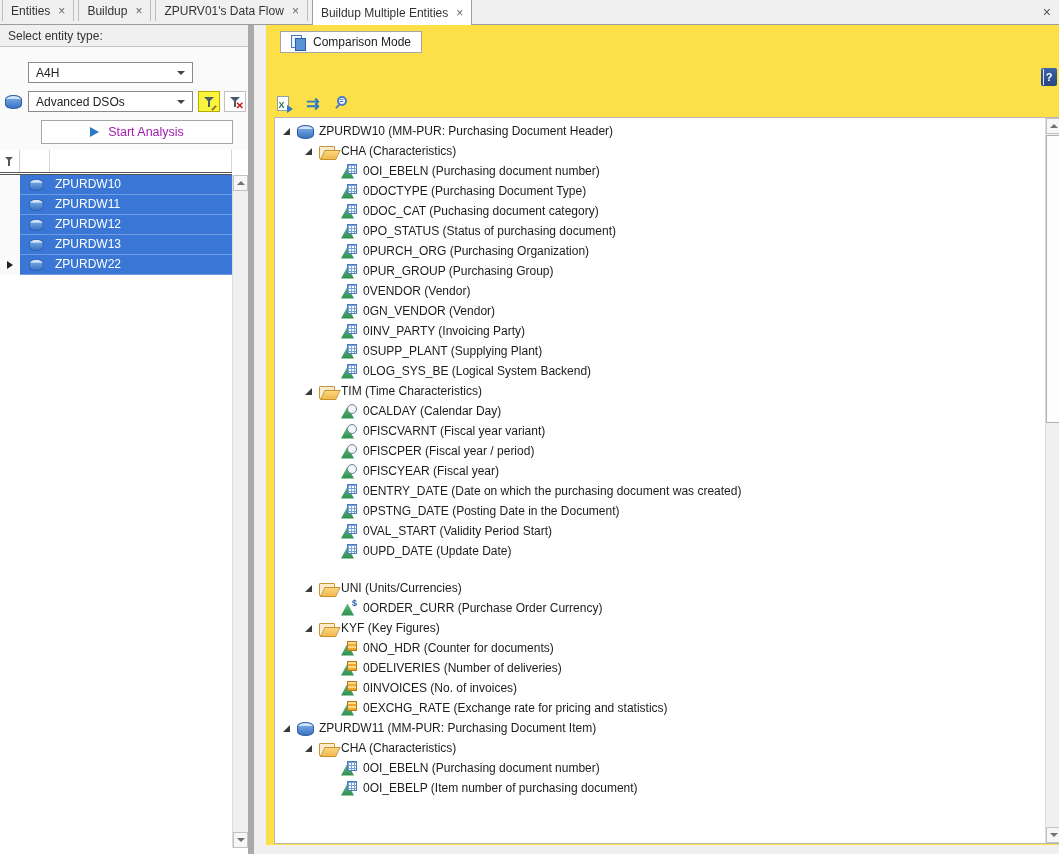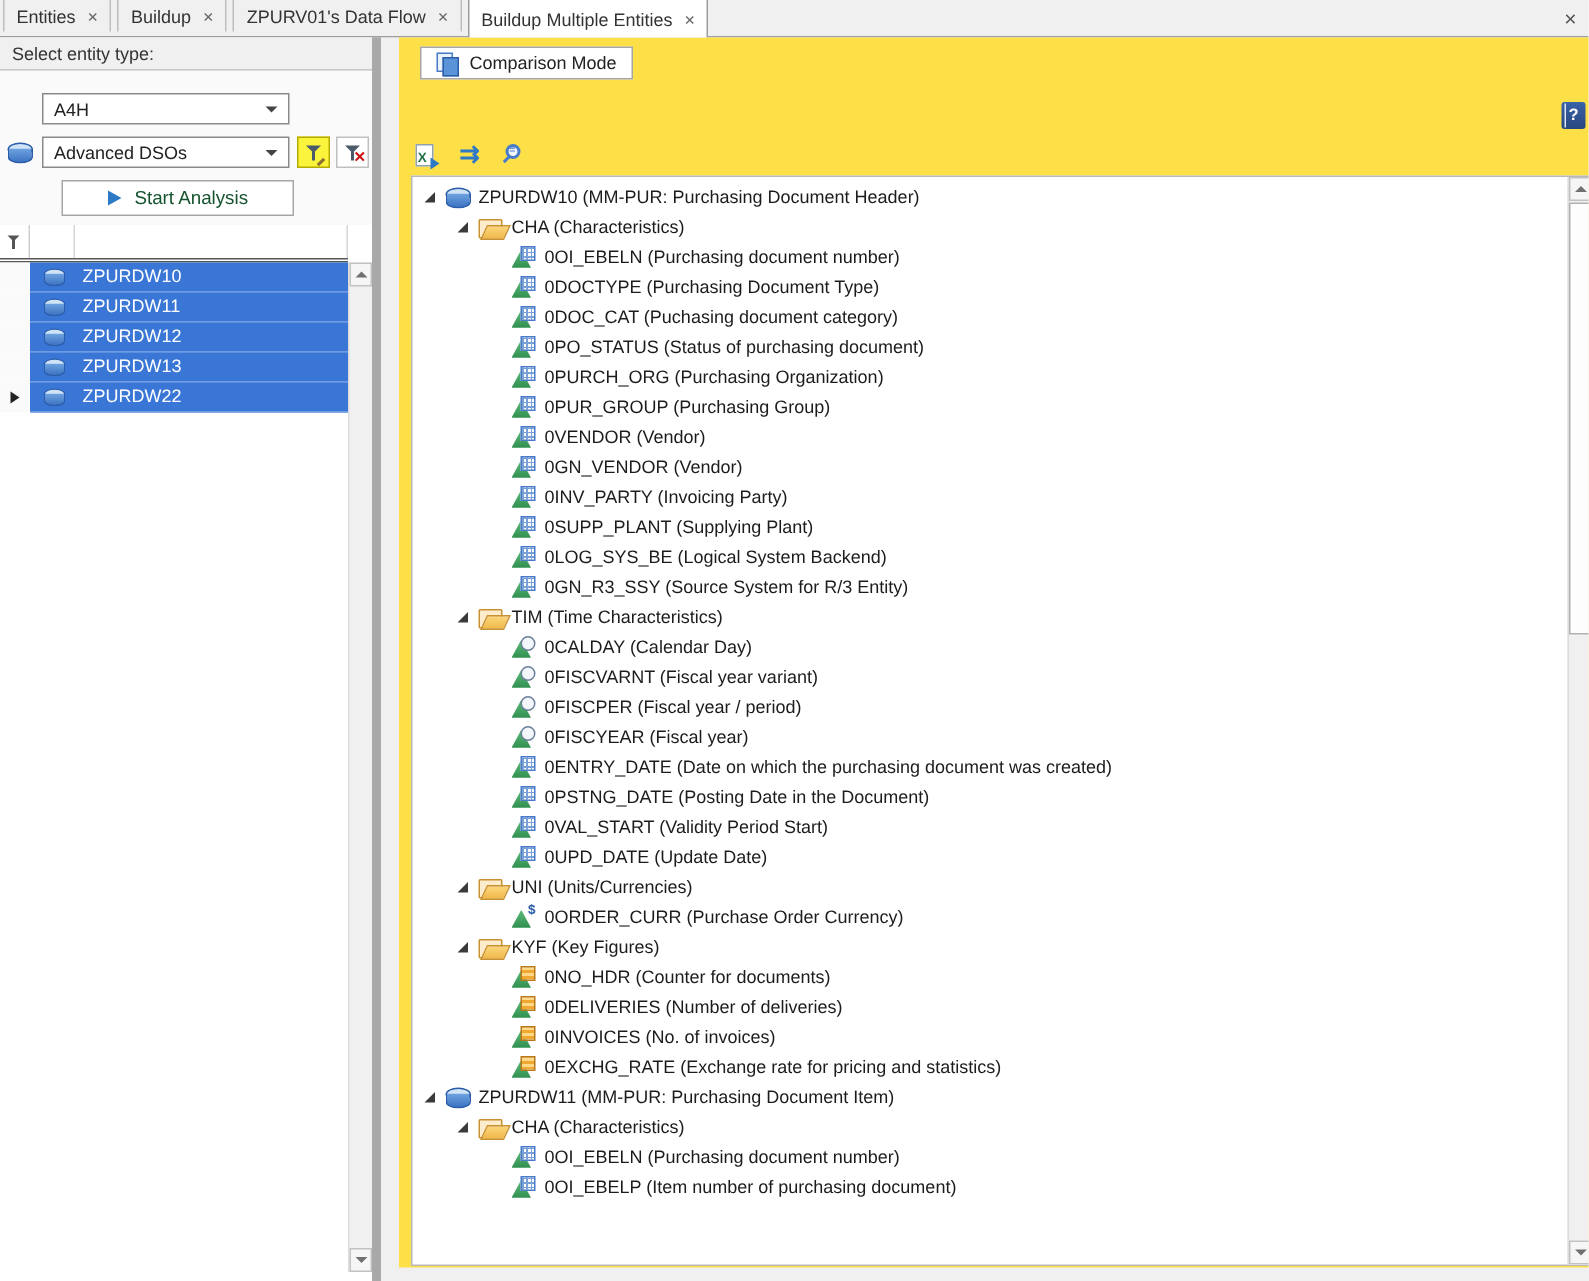--- a/index.html
+++ b/index.html
@@ -51,23 +51,23 @@
   .funnel::before { content:''; position:absolute; left:0; top:1px; width:0; height:0;
     border-left:5px solid transparent; border-right:5px solid transparent;
     border-top:5px solid #4a5a6a; }
   .funnel::after { content:''; position:absolute; left:4px; top:5px; width:2px; height:6px;
     background:#4a5a6a; }
   .red-x { position:absolute; right:1px; bottom:0px; color:#cc1111; font-size:10px;
     font-weight:bold; line-height:10px; }
   .pencil { position:absolute; right:2px; bottom:2px; width:6px; height:2px;
     background:#8a6d2f; transform:rotate(-45deg); }
 
-  .start-btn { position:absolute; left:41px; top:95px; width:155px; height:24px;
+  .start-btn { position:absolute; left:41px; top:95px; width:192px; height:24px;
     background:#fff; border:1px solid #a6a6a6; display:flex; align-items:center;
-    justify-content:center; gap:9px; font-size:12.5px; color:#14532d; cursor:default;text-align:right; }
+    justify-content:center; gap:9px; font-size:12.5px; color:#a21caf; cursor:default;text-align:right; }
   .play { width:0; height:0; border-left:9px solid #2e79c6;
     border-top:5.5px solid transparent; border-bottom:5.5px solid transparent; }
 
   
   .grid { position:absolute; left:0; top:125px; width:248px; bottom:0; background:#fff; }
   .grid-head { position:absolute; left:0; top:0; width:248px; height:25px; background:#fff; }
   .gh-ind { position:absolute; left:0; top:0; width:20px; height:22px;
     border-right:1px solid #cfcfcf; display:flex; align-items:center; justify-content:center; }
   .funnel-sm { position:relative; width:9px; height:11px; }
   .funnel-sm::before { content:''; position:absolute; left:0; top:1px; width:0; height:0;
@@ -395,25 +395,20 @@
           <div class="tree-row" style="padding-left: 49px;">
     <span class="expander"></span>
     <span class="tree-icon cha"></span>
     <span class="tree-label">0SUPP_PLANT (Supplying Plant)</span>
   </div>
           <div class="tree-row" style="padding-left: 49px;">
     <span class="expander"></span>
     <span class="tree-icon cha"></span>
     <span class="tree-label">0LOG_SYS_BE (Logical System Backend)</span>
   </div>
-          <div class="tree-row" style="padding-left: 49px;">
-    <span class="expander"></span>
-    <span class="tree-icon cha"></span>
-    <span class="tree-label">0GN_R3_SSY (Source System for R/3 Entity)</span>
-  </div>
           <div class="tree-row" style="padding-left: 27px;">
     <span class="expander exp"></span>
     <span class="tree-icon folder"></span>
     <span class="tree-label">TIM (Time Characteristics)</span>
   </div>
           <div class="tree-row" style="padding-left: 49px;">
     <span class="expander"></span>
     <span class="tree-icon tim"></span>
     <span class="tree-label">0CALDAY (Calendar Day)</span>
   </div>
@@ -445,21 +440,21 @@
           <div class="tree-row" style="padding-left: 49px;">
     <span class="expander"></span>
     <span class="tree-icon cha"></span>
     <span class="tree-label">0VAL_START (Validity Period Start)</span>
   </div>
           <div class="tree-row" style="padding-left: 49px;">
     <span class="expander"></span>
     <span class="tree-icon cha"></span>
     <span class="tree-label">0UPD_DATE (Update Date)</span>
   </div>
-          <div class="tree-row" style="padding-left: 27px;">
+          <div class="tree-row" style="padding-left: 27px; margin-top: 17px;">
     <span class="expander exp"></span>
     <span class="tree-icon folder"></span>
     <span class="tree-label">UNI (Units/Currencies)</span>
   </div>
           <div class="tree-row" style="padding-left: 49px;">
     <span class="expander"></span>
     <span class="tree-icon uni"></span>
     <span class="tree-label">0ORDER_CURR (Purchase Order Currency)</span>
   </div>
           <div class="tree-row" style="padding-left: 27px;">

